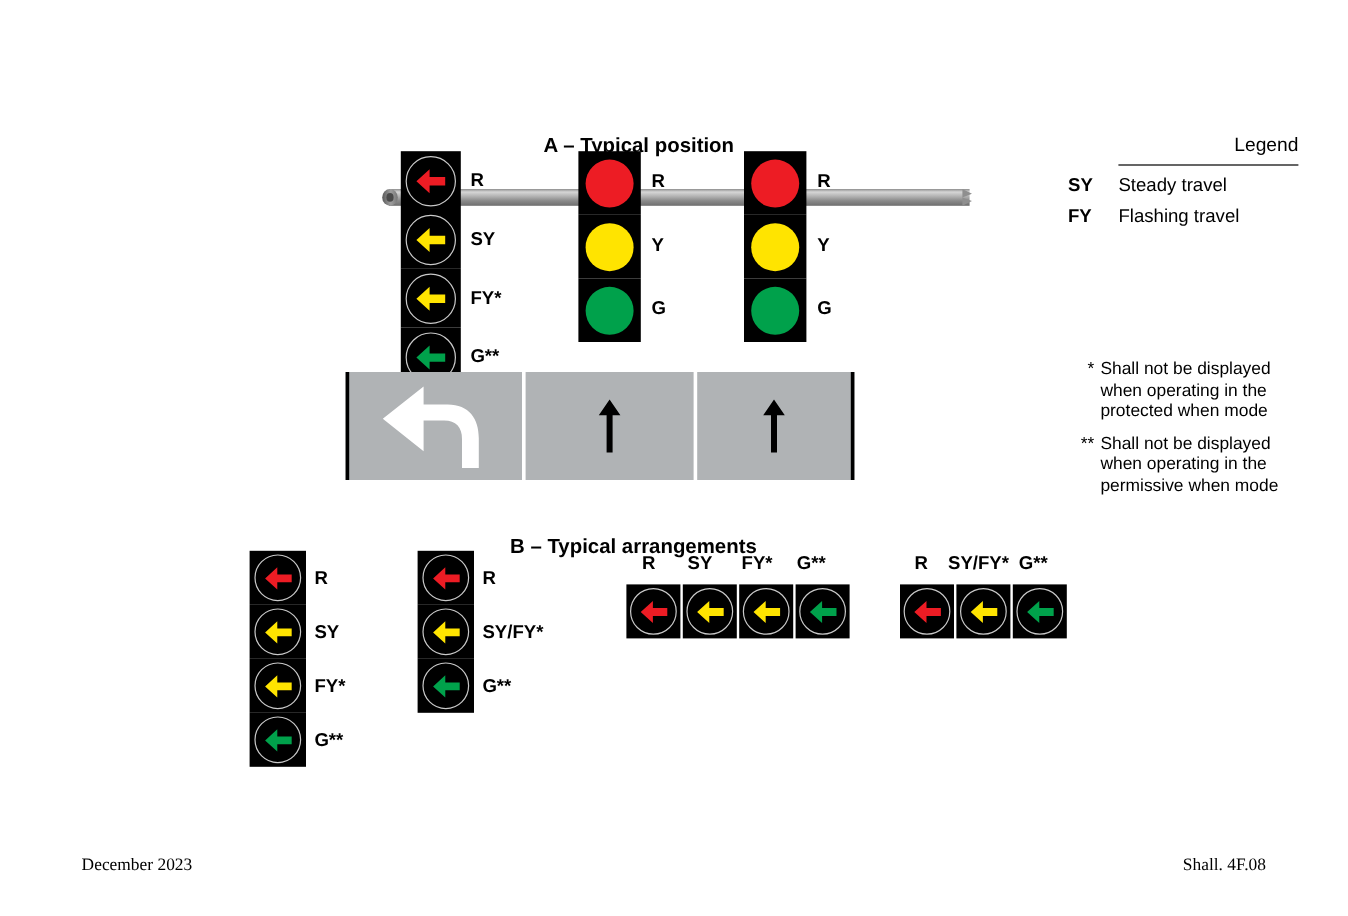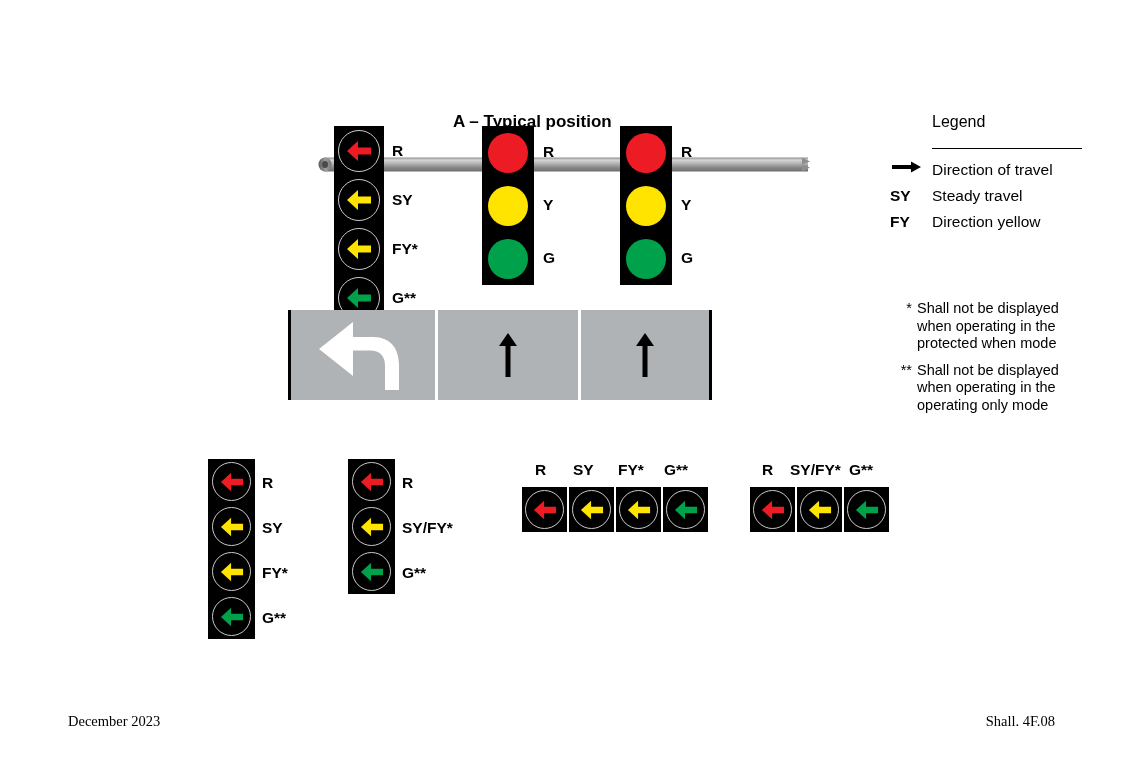--- a/index.html
+++ b/index.html
@@ -123,25 +123,25 @@
 
   
   #legend {
     position: absolute;
     left: 890px;
     top: 112px;
     width: 200px;
   }
   #legend-title {
     font-size: 16px;
-    text-align: left;
+    text-align: right;
     width: 150px;
     margin-left: 42px;
     border-bottom: 1.4px solid #000000;
-    padding-bottom: 17px;
+    padding-bottom: 6px;
     line-height: 19px;
   }
   .legend-row {
     display: flex;
     align-items: baseline;
     margin-top: 8px;
   }
   .legend-key {
     width: 42px;
     flex: 0 0 42px;
@@ -313,59 +313,52 @@
     <div class="lane" id="lane-right">
       <svg width="22" height="46" viewBox="0 0 22 46">
         <path d="M11 1 L20 14 L13.5 14 L13.5 45 L8.5 45 L8.5 14 L2 14 Z" fill="#000000"></path>
       </svg>
     </div>
   </div>
 
   <div id="legend">
     <div id="legend-title">Legend</div>
 
-    <div class="legend-row">
-      <div class="legend-key arrowcell">
-        <svg class="legend-arrow-icon" width="30" height="12" viewBox="0 0 30 12">
-          <path d="M0 4 L19 4 L19 0.5 L29 6 L19 11.5 L19 8 L0 8 Z" fill="#000000"></path>
-        </svg>
-      </div>
-      <div class="legend-text">Direction of travel</div>
-    </div>
 
     <div class="legend-row">
       <div class="legend-key">SY</div>
       <div class="legend-text">Steady travel</div>
     </div>
 
     <div class="legend-row">
       <div class="legend-key">FY</div>
-      <div class="legend-text">Direction yellow</div>
+      <div class="legend-text">Flashing travel</div>
     </div>
   </div>
 
   <div id="footnotes">
     <div class="footnote">
       <div class="fn-mark">*</div>
       <div class="fn-text">
         <div>Shall not be displayed</div>
         <div>when operating in the</div>
         <div>protected when mode</div>
       </div>
     </div>
     <div class="footnote">
       <div class="fn-mark">**</div>
       <div class="fn-text">
         <div>Shall not be displayed</div>
         <div>when operating in the</div>
-        <div>operating only mode</div>
-      </div>
-    </div>
-  </div>
-
+        <div>permissive when mode</div>
+      </div>
+    </div>
+  </div>
+
+  <div class="section-heading" id="heading-b">B – Typical arrangements</div>
 
   <div class="sig-stack" id="faceB-v4" style="left:208px; top:459px;">
     <div class="sig-sec" style="width:47px;height:45px;">
       <div class="lens-circle" style="width:39px;height:39px;">
         <svg class="arrow-svg" width="28" height="24" viewBox="0 0 30 26">
           <path d="M3 13 L14 3 L14 9.5 L27 9.5 L27 16.5 L14 16.5 L14 23 Z" fill="#ED1C24"></path>
         </svg>
       </div>
     </div>
     <div class="sig-sec" style="width:47px;height:45px;">

